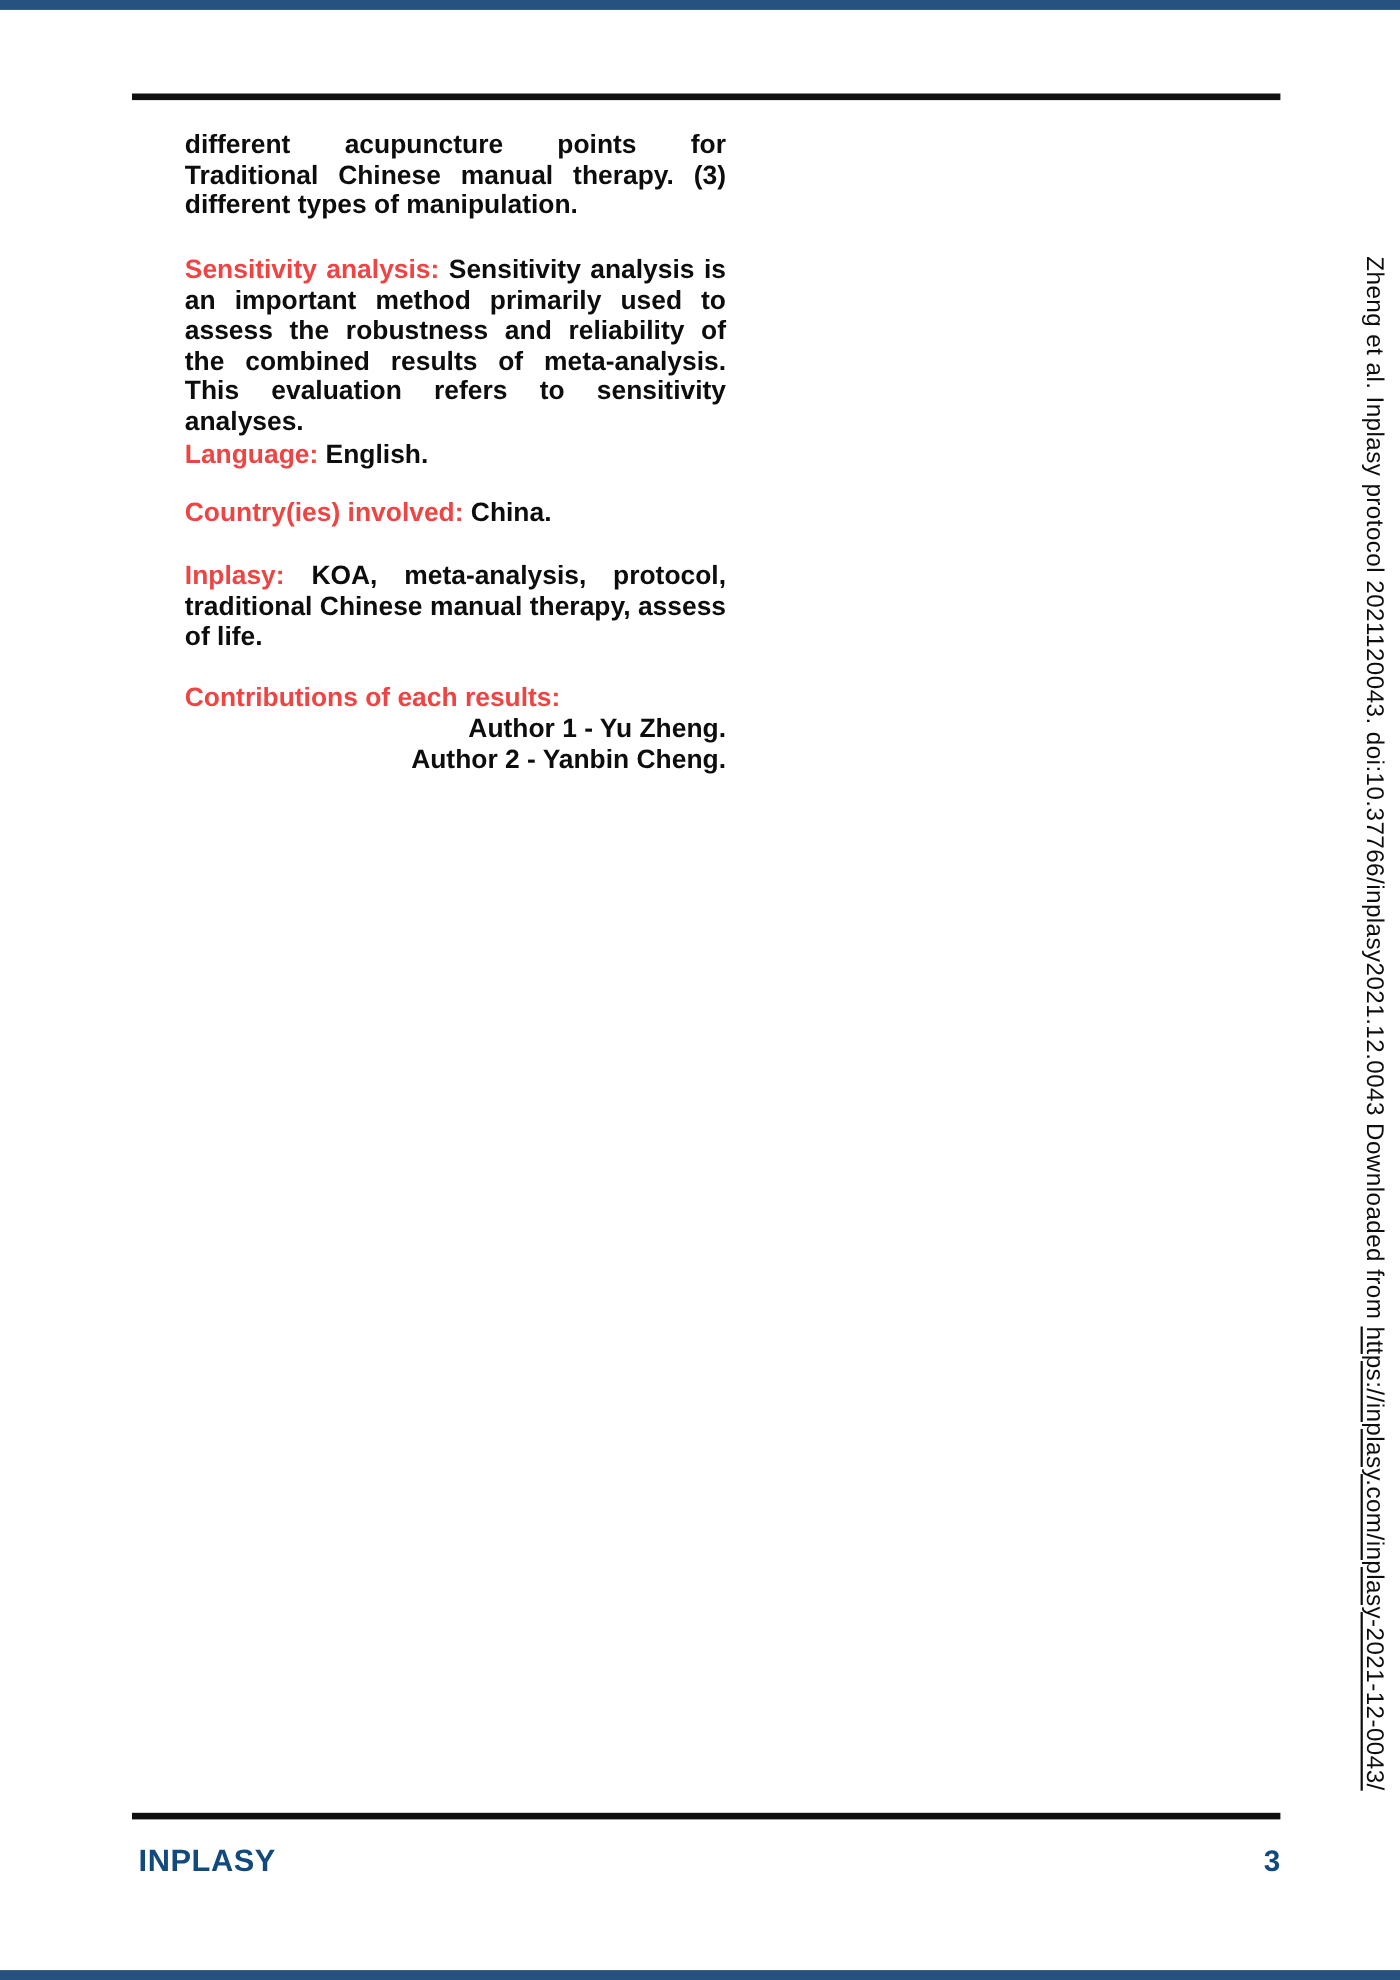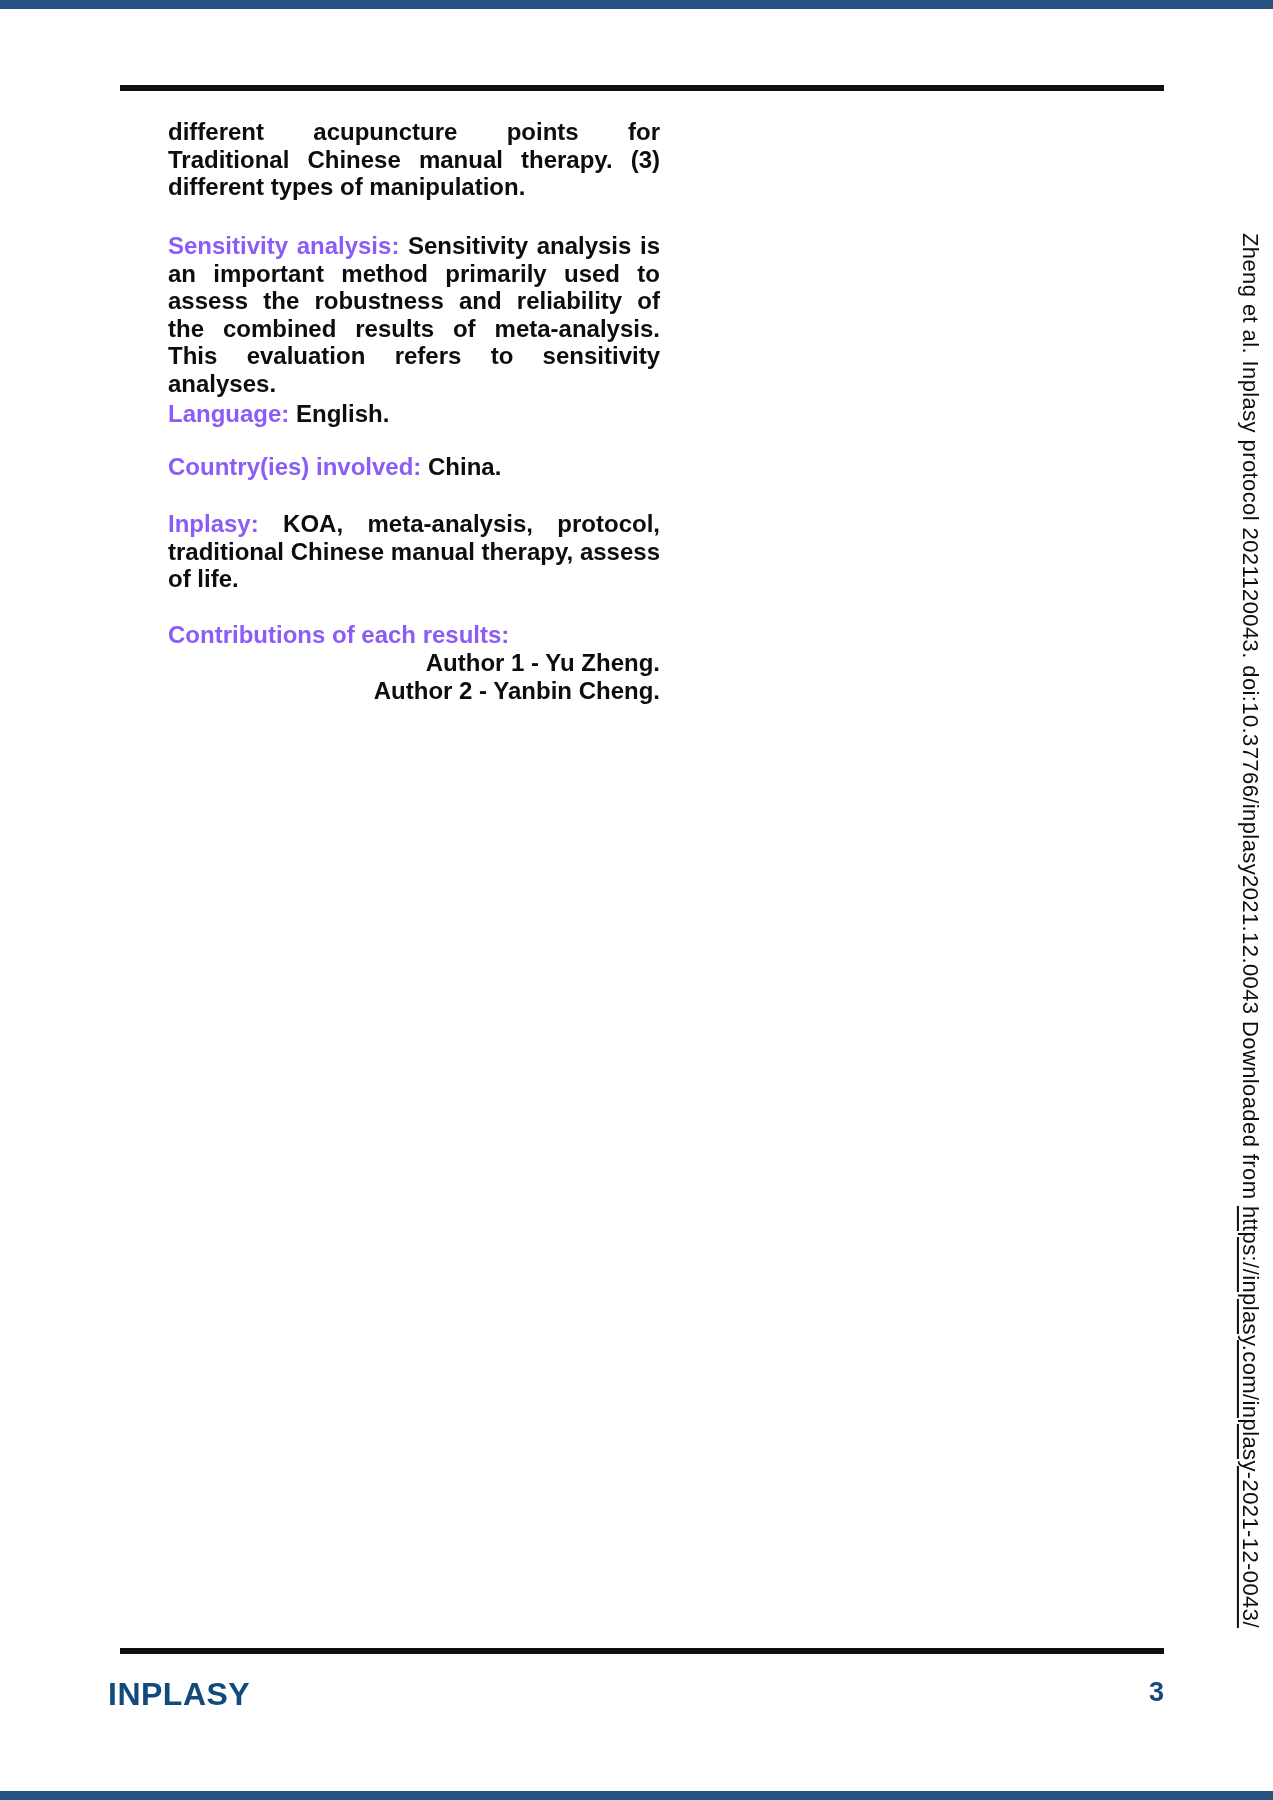--- a/index.html
+++ b/index.html
@@ -34,41 +34,41 @@
     left: 120px;
     width: 492px;
     font-size: 24px;
     line-height: 27.5px;
     font-weight: 700;
     color: #0d0d0d;
     text-align: justify;
     margin-left: 48px;
   }
   .body-block .lead {
-    color: #8b5cf6;
+    color: #ef4444;
   }
   .contrib-block { text-align: left; line-height: 28px; }
   .author-line { text-align: right; }
   .sidebar {
     position: absolute;
     top: 233px;
     right: 10px;
     writing-mode: vertical-rl;
     font-size: 22px;
     font-weight: 400;
     color: #0d0d0d;
     letter-spacing: 0.4px;
     white-space: nowrap;
   }
   .sidebar .link { text-decoration: underline; color: #0d0d0d; }
   .footer-logo {
     position: absolute;
-    left: 108px;
+    left: 126px;
     top: 1676px;
-    font-size: 32px;
+    font-size: 28px;
     font-weight: 700;
     letter-spacing: 0.5px;
     color: #134a7d;
   }
   .footer-page-number {
     position: absolute;
     left: 964px;
     top: 1677px;
     width: 200px;
     text-align: right;

